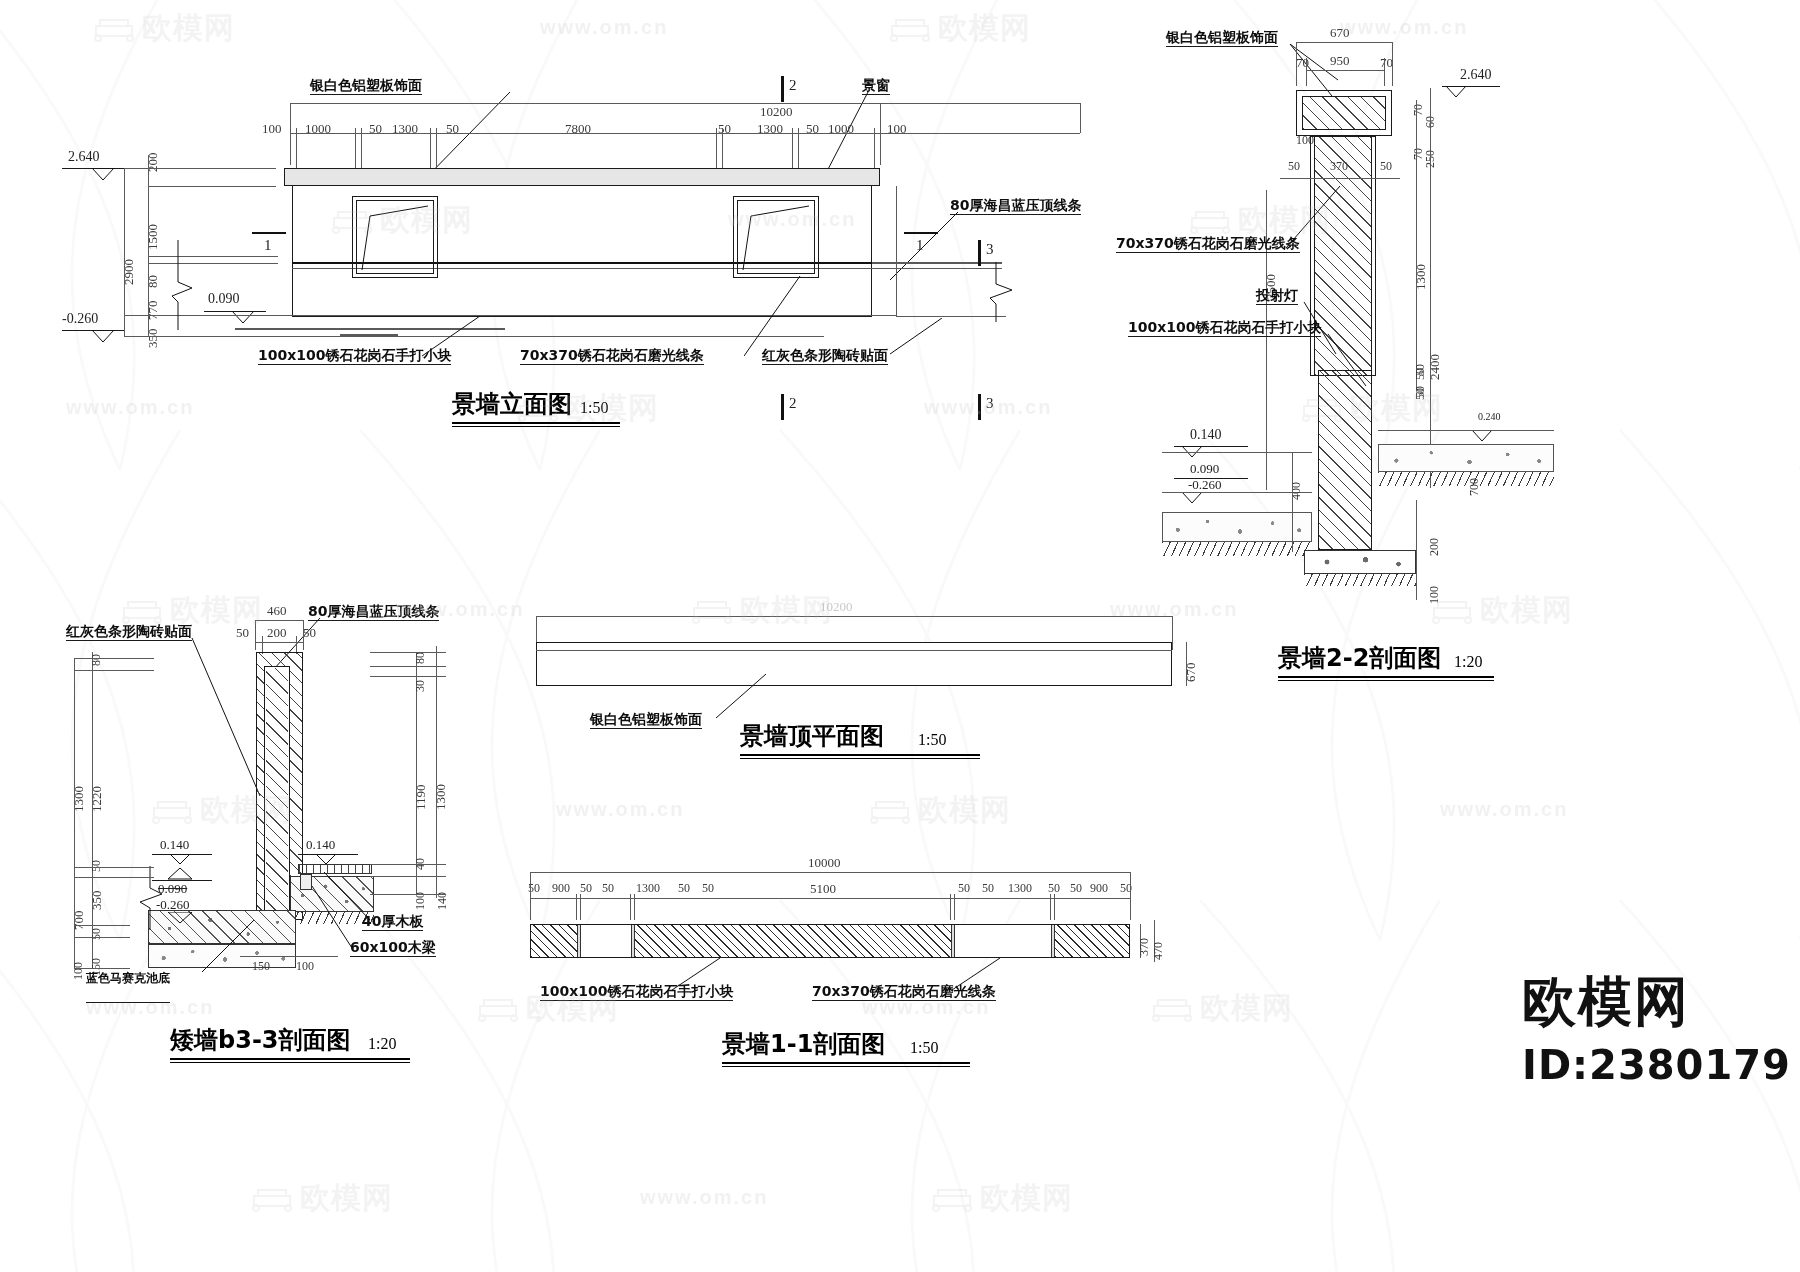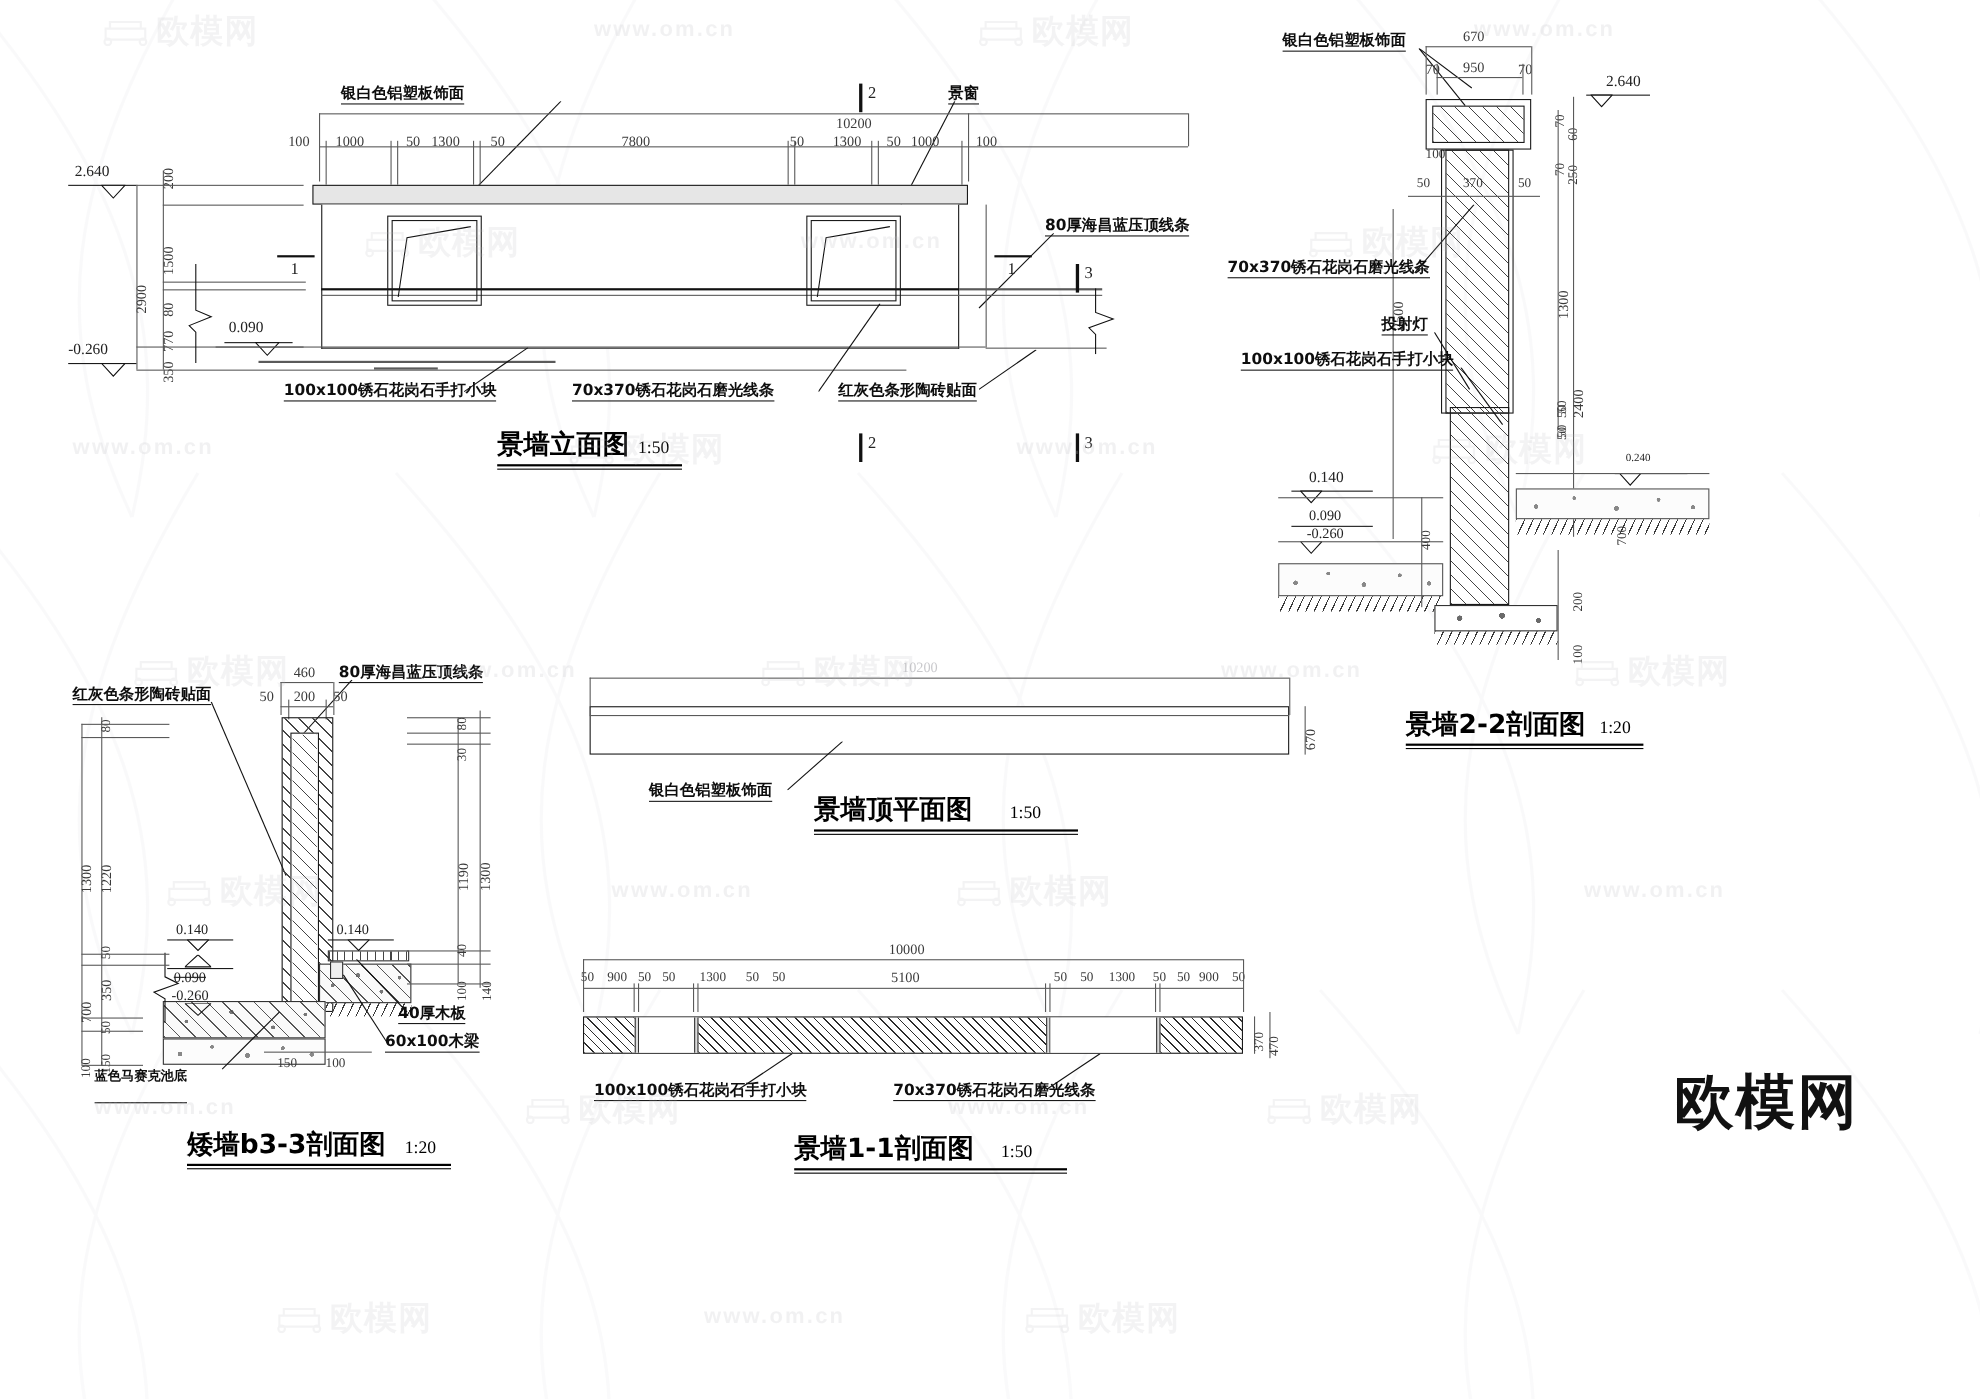--- a/index.html
+++ b/index.html
@@ -781,14 +781,15 @@
             <path d="M8 10 v-6 h28 v6"></path>
             <circle cx="6" cy="22" r="3"></circle>
             <circle cx="38" cy="22" r="3"></circle>
           </g>
         </svg>
       <span>欧模网</span>
     </div>
   </div>
 
   <div class="brand" style="left:1522px;top:966px;font-size:54px;letter-spacing:2px;">欧模网</div>
+  <div class="brand" style="left:1522px;top:1042px;font-size:40px;letter-spacing:1px;">ID:2380179</div>
 
 </div>
 
 </body></html>

